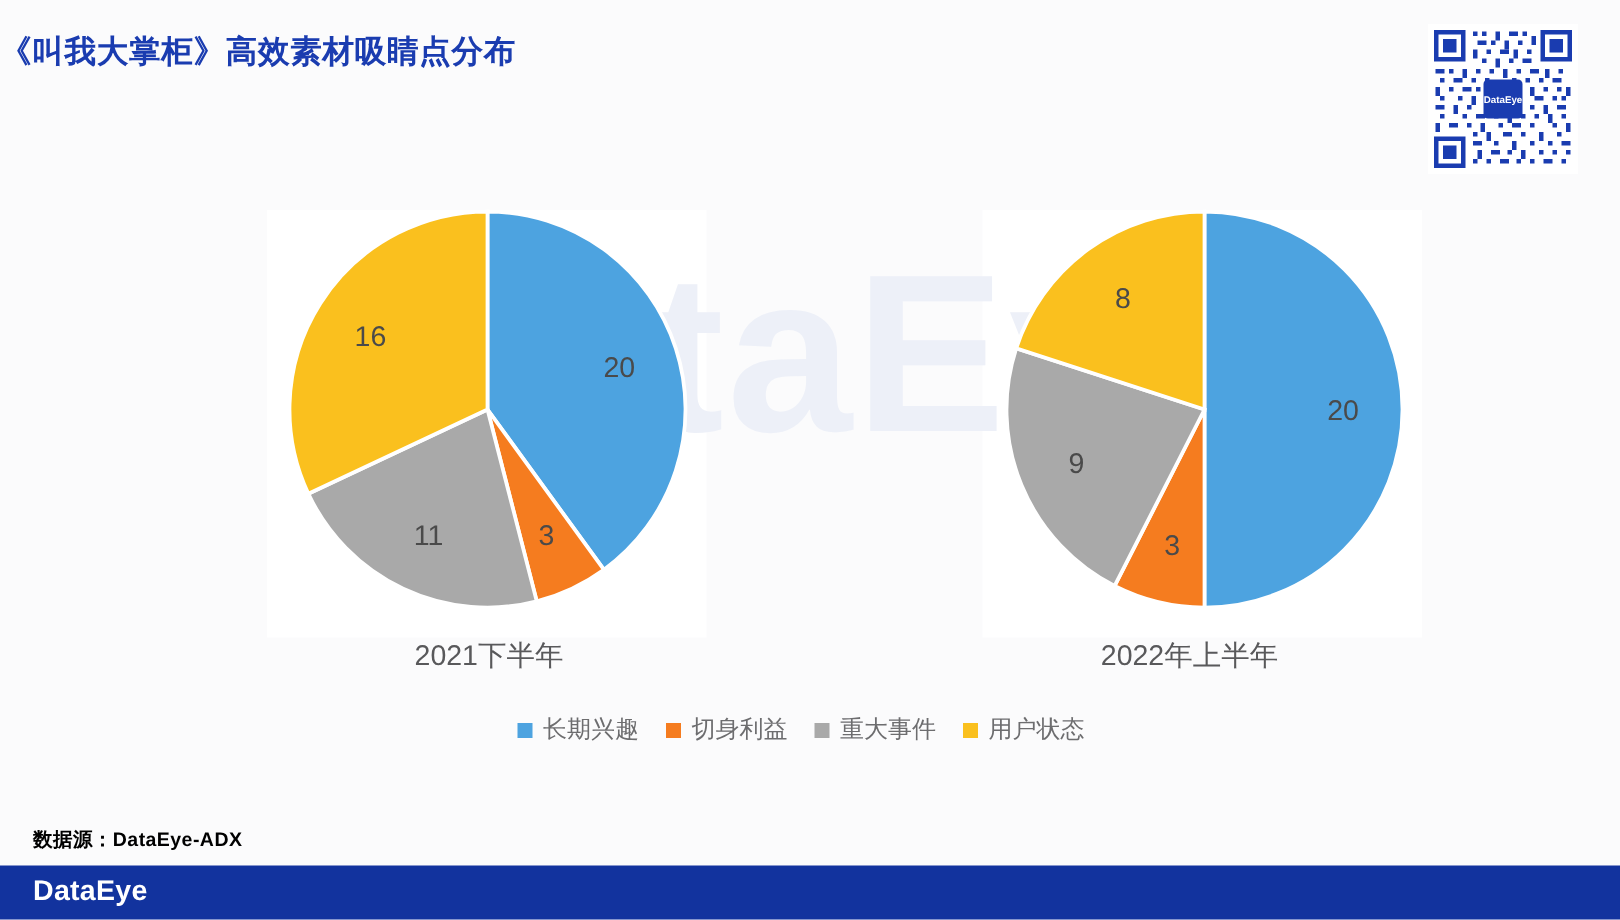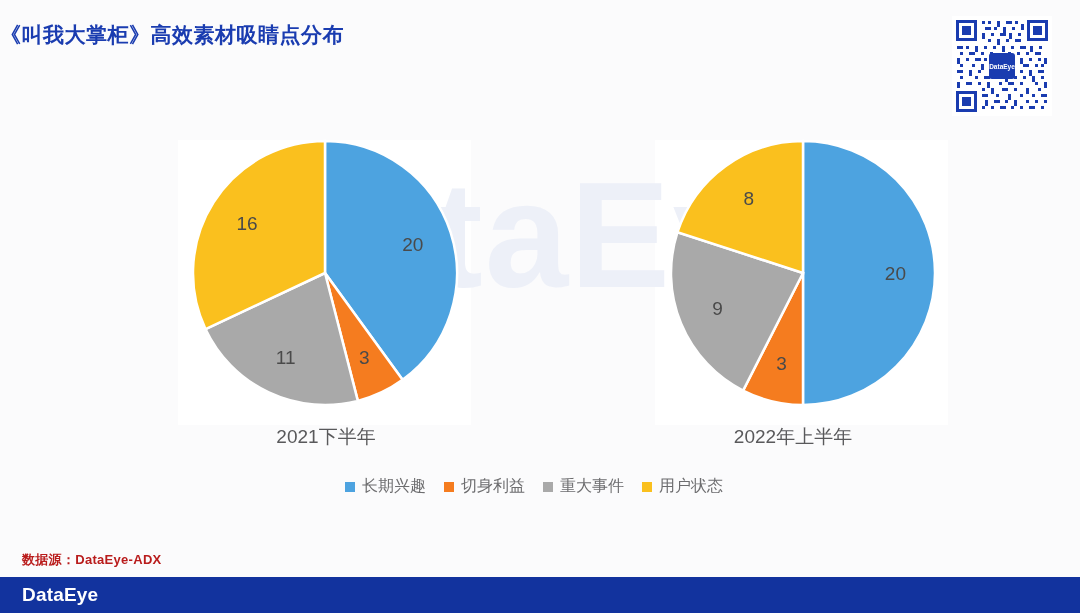--- a/index.html
+++ b/index.html
@@ -130,21 +130,21 @@
     white-space: nowrap;
   }
 
   
   .source {
     position: absolute;
     left: 22px;
     top: 551px;
     font-size: 13px;
     font-weight: bold;
-    color: #b91c1c;
+    color: #000000;
     letter-spacing: 0.3px;
   }
 
   
   .bottom-bar {
     position: absolute;
     left: 0;
     bottom: 0;
     width: 1080px;
     height: 36px;

